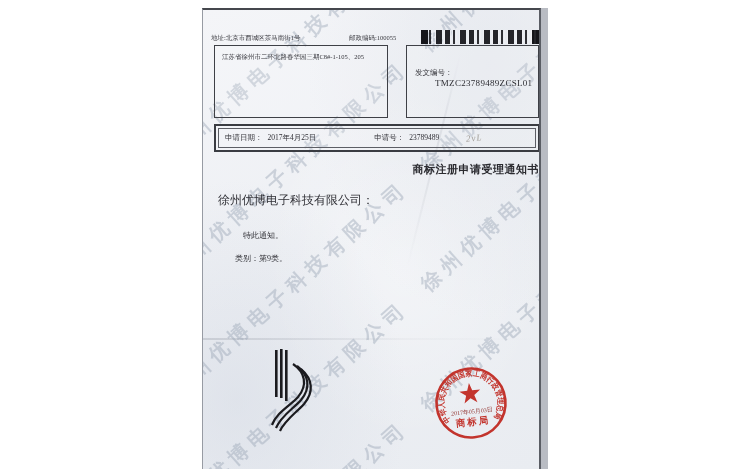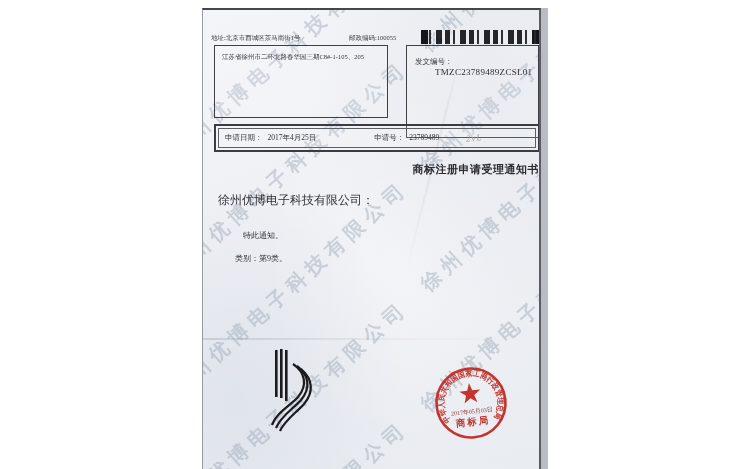--- a/index.html
+++ b/index.html
@@ -48,21 +48,21 @@
       linear-gradient(270deg,#15151a 0 3px,transparent 3px 5px,#15151a 5px 7px,transparent 7px),
       repeating-linear-gradient(90deg,rgba(15,15,20,0.9) 0 5px,transparent 5px 8px,rgba(15,15,20,0.85) 8px 10px,transparent 10px 15px,rgba(15,15,20,0.9) 15px 21px,transparent 21px 24px),
       repeating-linear-gradient(90deg,transparent 0 2px,rgba(240,240,244,0.8) 2px 3px);
   }
   .box{position:absolute;border:1.5px solid #3e4046;box-sizing:border-box;background:rgba(255,255,255,0.12);}
   .recipient-box{left:11px;top:35px;width:174px;height:73px;padding:7px 7px 6px 7px;
     display:flex;flex-direction:column;justify-content:space-between;}
   .recipient-box .row{font-size:7px;color:#34343a;}
   .recipient-box .row.addr{font-size:6.5px;}
   .recipient-box .lbl{margin-right:6px;}
-  .dispatch-box{left:203px;top:35px;width:133px;height:93px;padding:11px 8px;}
+  .dispatch-box{left:203px;top:35px;width:133px;height:73px;padding:22px 8px;}
   .dispatch-label{font-size:7.5px;color:#34343a;}
   .dispatch-value{font-size:9px;color:#2c2c32;margin-left:20px;letter-spacing:0.3px;}
   .app-box{
     left:11px;top:114px;width:326px;height:28px;border:2px solid #3a3c42;
     outline:1px solid #5c5e65;outline-offset:-5px;
     display:flex;align-items:center;
   }
   .app-box .seg{font-size:7.5px;color:#303036;white-space:nowrap;}
   .seg-date{margin-left:9px;}
   .seg-num{margin-left:58px;text-align:right;}

